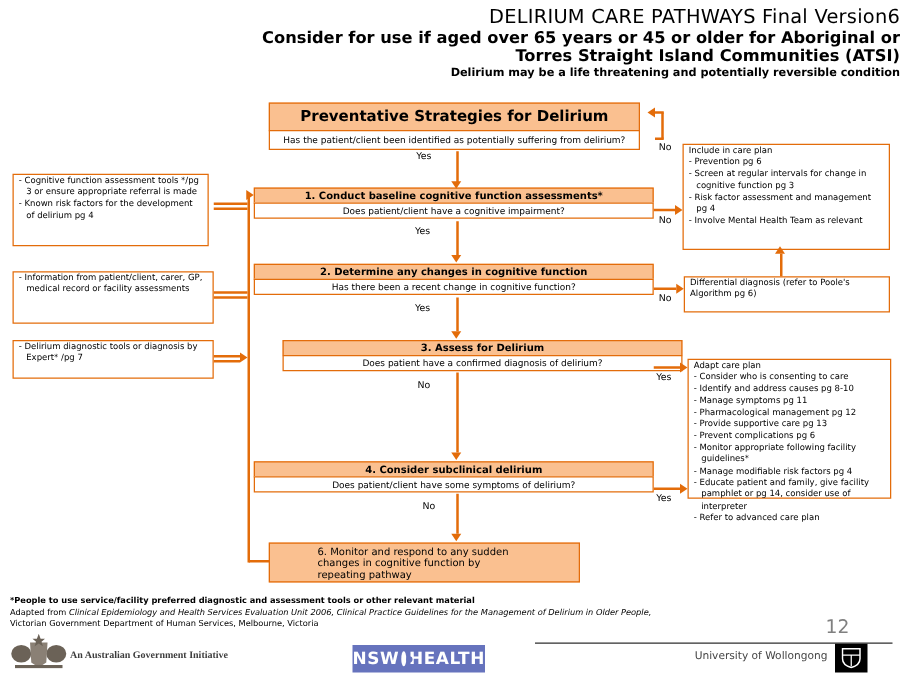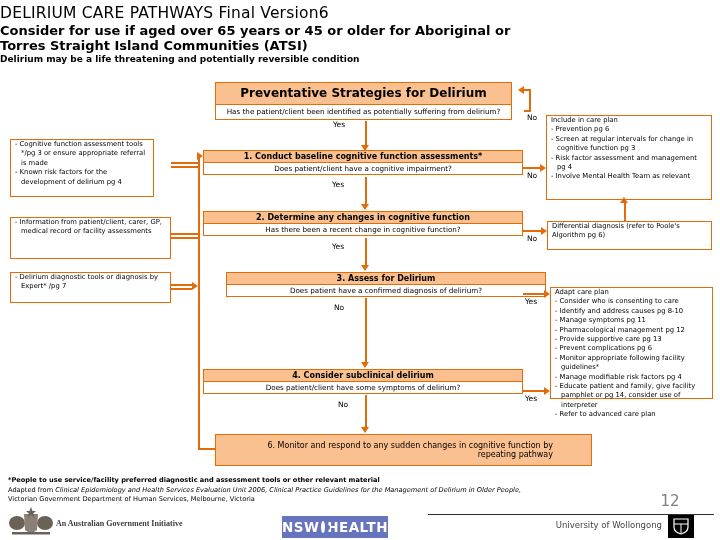--- a/index.html
+++ b/index.html
@@ -1,37 +1,37 @@
 <!DOCTYPE html>
 <html><head>
 <meta charset="utf-8">
 <style>
   html,body{margin:0;padding:0;background:#fff;}
   #slide{position:relative;width:720px;height:540px;background:#ffffff;overflow:hidden;
          font-family:"DejaVu Sans",sans-serif;color:#000;}
   .abs{position:absolute;}
-  .ctr{text-align:left;width:100%;}
+  .ctr{text-align:right;width:100%;}
   
   .title{top:4px;font-size:15.5px;letter-spacing:0.2px;}
   .sub1{top:23px;font-size:13px;font-weight:bold;}
   .sub2{top:38px;font-size:13px;font-weight:bold;}
   .warn{top:54px;font-size:9px;font-weight:bold;}
   
   .start-box{left:215px;top:82px;width:297px;}
   .start-box .hd{background:#FAC090;border:1.6px solid #E36C0A;height:21px;line-height:21px;
                  font-size:12px;font-weight:bold;text-align:center;}
   .start-box .qu{background:#fff;border:1.6px solid #E36C0A;margin-top:-1px;height:14px;line-height:14px;
                  font-size:7.2px;text-align:center;}
   .step{left:203px;width:320px;}
   .step .hd{background:#FAC090;border:1.4px solid #E36C0A;height:11px;line-height:11px;
             font-size:8px;font-weight:bold;text-align:center;}
   .step .qu{background:#fff;border:1.4px solid #E36C0A;margin-top:-1px;height:11px;line-height:11px;
             font-size:7.2px;text-align:center;}
-  .final-box{left:215px;top:434px;width:377px;height:32px;background:#FAC090;border:1.6px solid #E36C0A;
-             font-size:8px;text-align:right;display:flex;align-items:center;justify-content:center;
+  .final-box{left:215px;top:434px;width:249px;height:32px;background:#FAC090;border:1.6px solid #E36C0A;
+             font-size:8px;text-align:left;display:flex;align-items:center;justify-content:center;
              box-sizing:border-box;padding:0 38px;}
   .note{border:1.4px solid #E36C0A;background:#fff;font-size:6.8px;line-height:9.4px;
         padding:0 4px;box-sizing:border-box;}
   .note .note-title{font-weight:normal;}
   .bullet-item{padding-left:6px;text-indent:-6px;}
   
   .hl{position:absolute;height:2px;background:#E36C0A;}
   .vl{position:absolute;width:2px;background:#E36C0A;}
   .ah-down{position:absolute;width:0;height:0;border-left:4px solid transparent;
            border-right:4px solid transparent;border-top:6px solid #E36C0A;}
@@ -94,21 +94,21 @@
 
   <div class="abs step" style="top:369px;">
     <div class="hd">4. Consider subclinical delirium</div>
     <div class="qu">Does patient/client have some symptoms of delirium?</div>
   </div>
 
   <div class="abs final-box">
     <span>6. Monitor and respond to any sudden changes in cognitive function by repeating pathway</span>
   </div>
 
-  <div class="abs note" style="left:10px;top:139px;width:144px;height:58px;">
+  <div class="abs note" style="left:10px;top:139px;width:157px;height:58px;">
     <div>
         <div class="bullet-item">- Cognitive function assessment tools */pg 3 or ensure appropriate referral is made</div>
         <div class="bullet-item">- Known risk factors for the development of delirium pg 4</div>
       </div>
   </div>
   <div class="abs note" style="left:10px;top:217px;width:161px;height:42px;">
     <div>
         <div class="bullet-item">- Information from patient/client, carer, GP, medical record or facility assessments</div>
       </div>
   </div>

